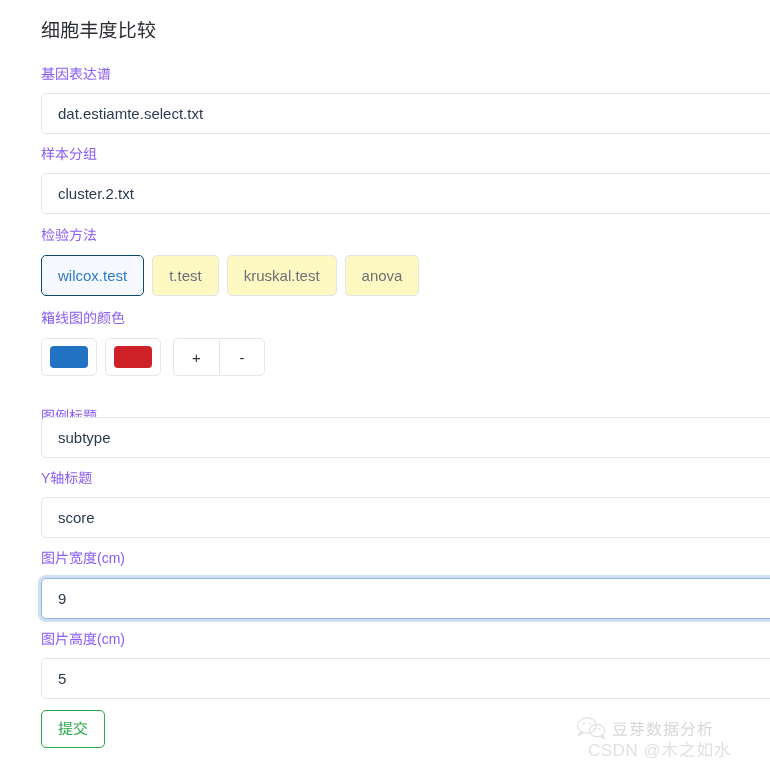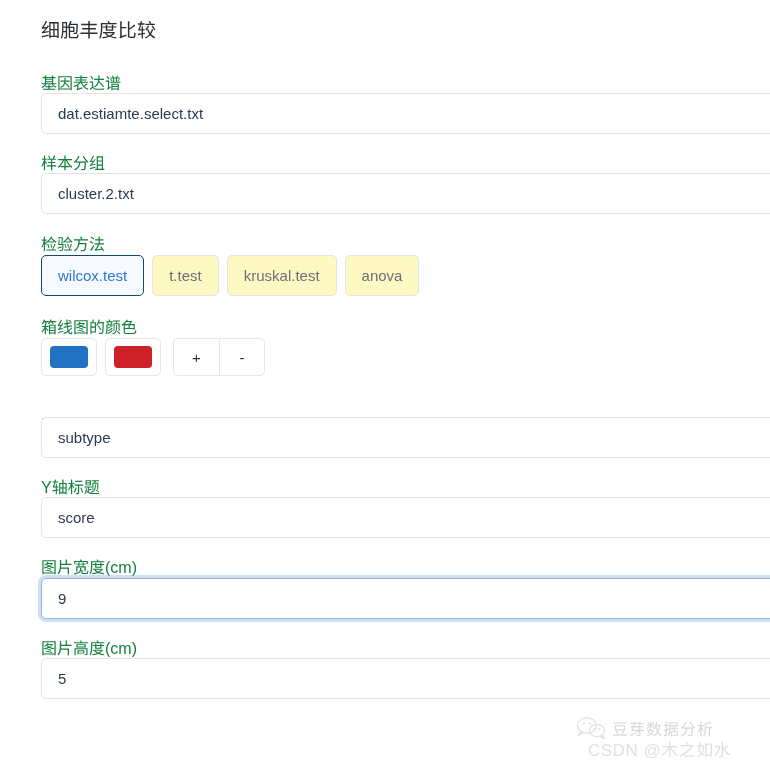--- a/index.html
+++ b/index.html
@@ -31,25 +31,24 @@
     line-height: 24px;
     color: #2b2f33;
     letter-spacing: 0.2px;
     white-space: nowrap;
   }
 
   
   .field-label {
     position: absolute;
     left: 41px;
-    font-size: 16px;
+    font-size: 14px;
     line-height: 19px;
-    color: #15803d;
-    white-space: nowrap;
-    margin-top: 9px;
+    color: #8b5cf6;
+    white-space: nowrap;
   }
 
   
   .text-input {
     position: absolute;
     left: 41px;
     width: 800px;              
     height: 41px;
     border: 1px solid #e3e5e8;
     border-radius: 5px;
@@ -230,20 +229,21 @@
 
   <div class="field-label" style="top:469px;">Y轴标题</div>
   <div class="text-input" style="top:497px;">score</div>
 
   <div class="field-label" style="top:549px;">图片宽度(cm)</div>
   <div class="text-input focused" style="top:578px;">9</div>
 
   <div class="field-label" style="top:630px;">图片高度(cm)</div>
   <div class="text-input" style="top:658px;">5</div>
 
+  <button class="submit-btn" style="top:710px;">提交</button>
 
   <div class="watermark">
     <div class="wm-top">
       <span>
         <svg class="wm-icon" viewBox="0 0 30 24" xmlns="http://www.w3.org/2000/svg">
           <ellipse cx="11" cy="9.5" rx="9.5" ry="7.6" fill="none" stroke="#9a9a9a" stroke-width="1.2"></ellipse>
           <path d="M4.5 15.5 L2.6 19.2 L6.6 17.4 Z" fill="none" stroke="#9a9a9a" stroke-width="1.2"></path>
           <circle cx="8" cy="7.6" r="1.15" fill="#9a9a9a"></circle>
           <circle cx="14" cy="7.6" r="1.15" fill="#9a9a9a"></circle>
           <ellipse cx="21" cy="14.5" rx="7.6" ry="6.2" fill="none" stroke="#9a9a9a" stroke-width="1.2"></ellipse>

